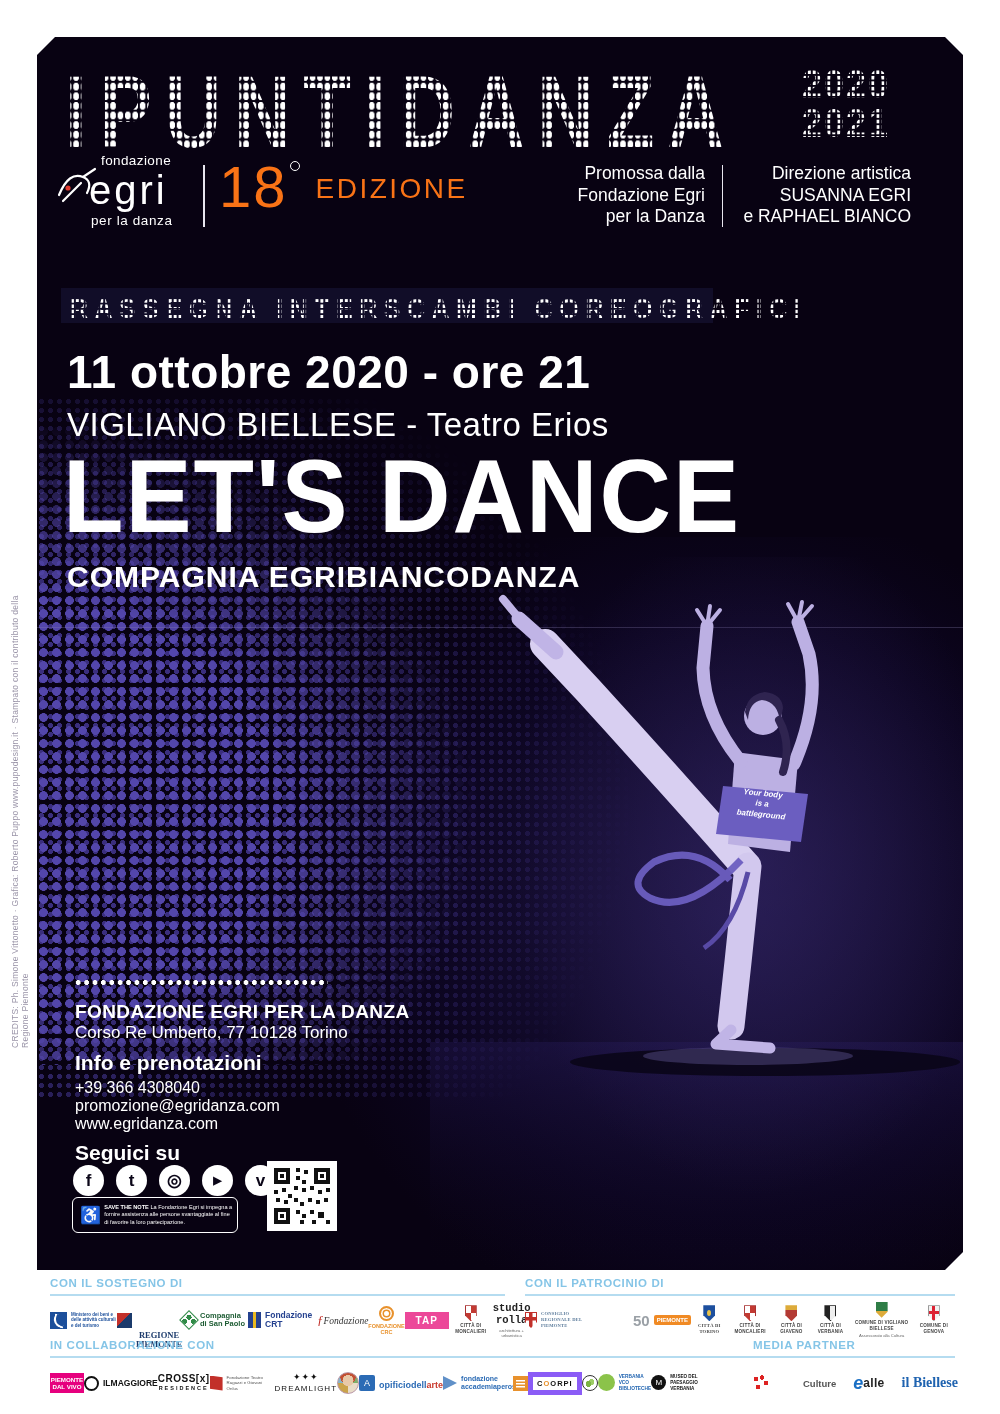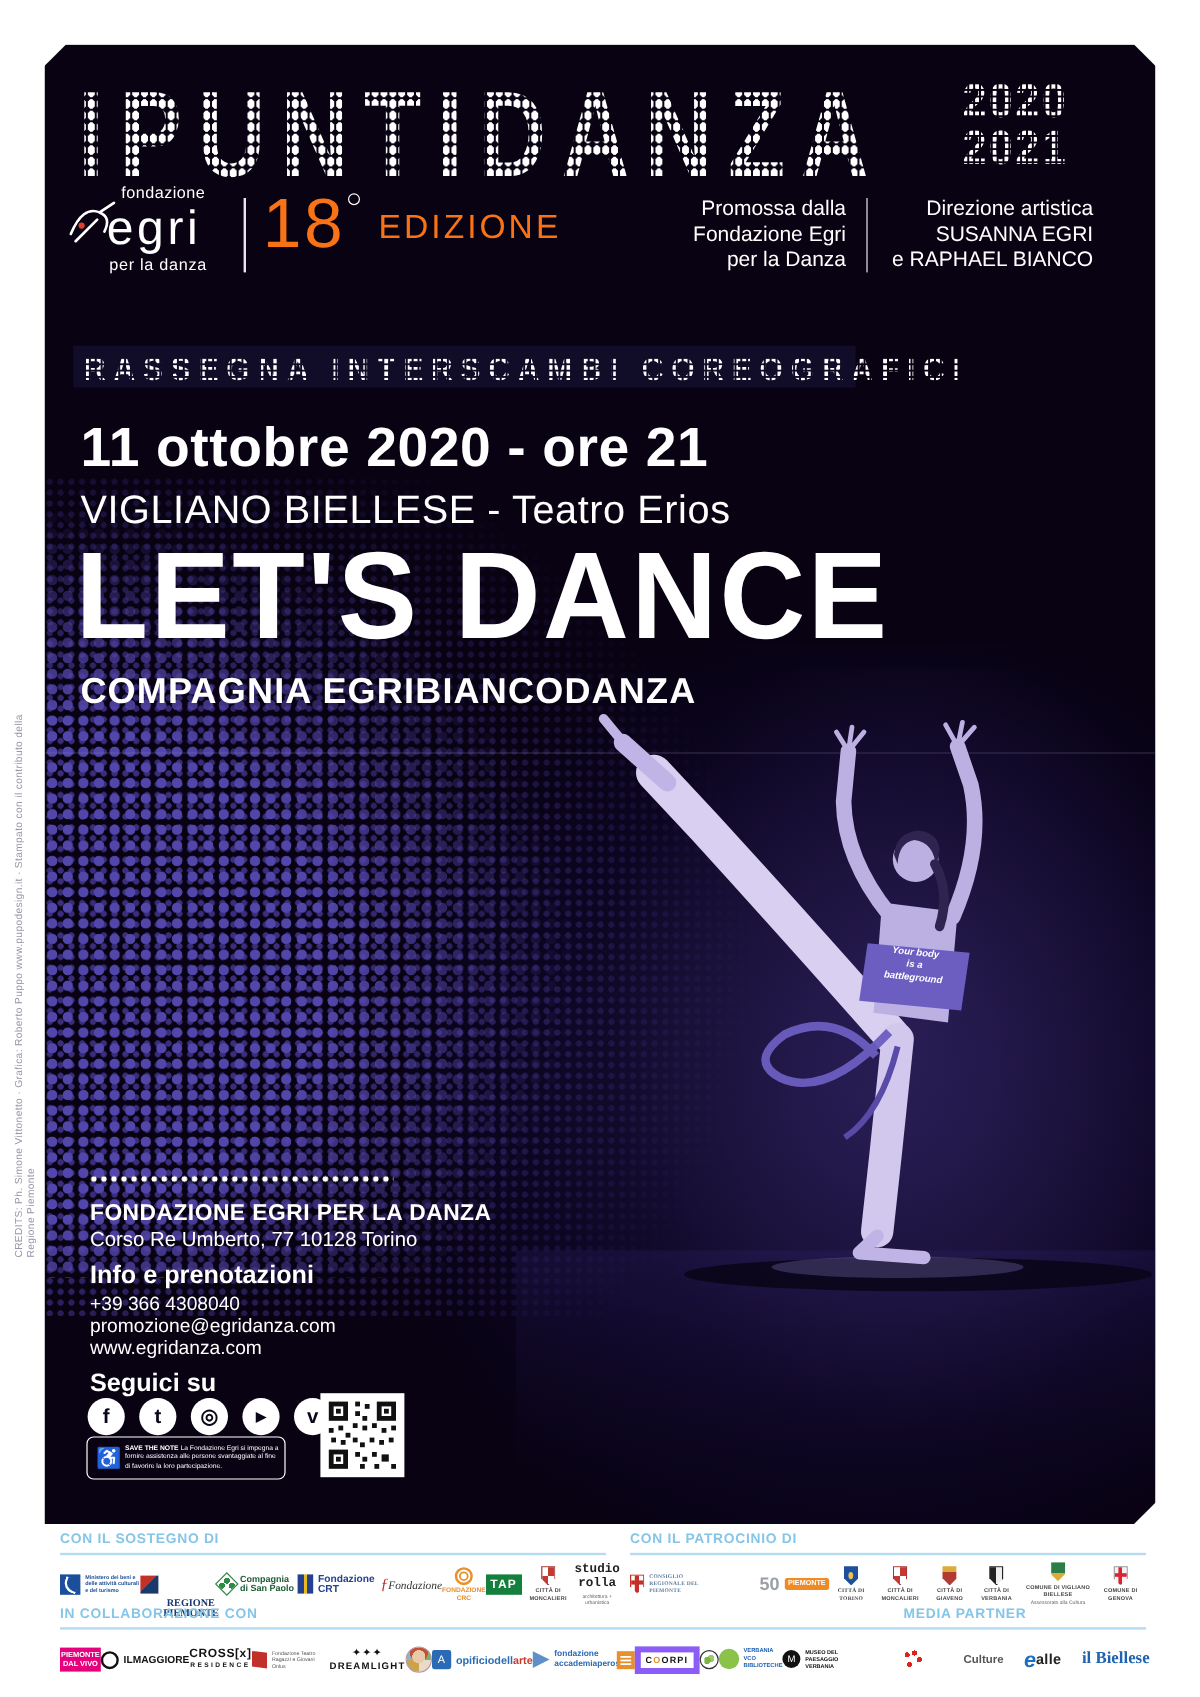--- a/index.html
+++ b/index.html
@@ -136,38 +136,38 @@
       radial-gradient(circle 2.6px at 10px 10px,#fff 98%,transparent),#fff;
       border:.5px solid #2f8a46; transform:rotate(45deg); flex:none; }
   .csp-text { font-size:7.5px; font-weight:700; color:#1d5c33; width:48px; text-align:left; line-height:1.1; }
   .mark-crt { width:13px; height:16px; background:linear-gradient(90deg,#24418f 0 40%,#e8b820 40% 60%,#24418f 60%); flex:none; }
   .crt-text { font-size:8.5px; font-weight:700; color:#24418f; width:52px; text-align:left; line-height:1.1; }
   .fcr-text { font-family:"Liberation Serif",serif; font-style:italic; font-size:9.5px; color:#333; }
   .fcr-f { color:#c2302a; font-size:13px; }
   .mark-crc { width:15px; height:15px; border:2.5px solid #e8912c; border-radius:50%;
               box-shadow:inset 0 0 0 1.5px #fff, inset 0 0 0 3px #e8912c; flex:none; }
   .crc-text { font-size:5.5px; font-weight:700; color:#e8912c; }
-  .mark-tap { width:30px; height:17px; background:#15803d; color:#fff; font-size:10px; font-weight:700;
+  .mark-tap { width:44px; height:17px; background:#ec4899; color:#fff; font-size:10px; font-weight:700;
               display:flex; align-items:center; justify-content:center; letter-spacing:1px; }
   .rolla-text { font-family:"Liberation Mono",monospace; font-size:10.5px; font-weight:700; color:#222; }
 
   .p50-num { font-size:15px; font-weight:700; color:#9aa0a6;margin-left:48px; }
   .p50-box { background:#f08a24; color:#fff; font-size:6px; font-weight:700; padding:2px 3px; border-radius:2px; }
   .serif-cap { font-family:"Liberation Serif",serif; }
 
   .mark-pdv { width:34px; height:20px; background:#e6007e; color:#fff; font-size:6.2px; font-weight:700;
               display:flex; align-items:center; justify-content:center; text-align:center; line-height:1.15; }
   .mark-ring { width:15px; height:15px; border:2.5px solid #111; border-radius:50%; flex:none; }
   .magg-text { font-size:8.5px; font-weight:700; color:#111; }
   .cross-t1 { font-size:10px; font-weight:700; color:#111; letter-spacing:.5px; line-height:1; }
   .cross-t2 { font-size:5.5px; font-weight:700; color:#111; letter-spacing:2px; line-height:1; }
   .mark-trg { width:13px; height:15px; background:#c2302a; clip-path:polygon(0 0,100% 12%,100% 100%,0 88%); flex:none; }
   .trg-cap { font-size:4.4px; color:#555; width:48px; text-align:left; line-height:1.2; }
   .dl-fig { font-size:9px; color:#111; letter-spacing:1px; line-height:1; }
-  .dl-text { font-size:8px; font-weight:700; color:#111; letter-spacing:1px; }
+  .dl-text { font-size:8px; font-weight:400; color:#111; letter-spacing:1px; }
   .mark-face { width:22px; height:22px; border-radius:50%;
       background:radial-gradient(circle at 50% 38%,#e8c9a8 0 34%,transparent 35%),
                  radial-gradient(circle at 50% 20%,#c25032 0 40%,transparent 41%),
                  conic-gradient(#7fae6a 0 25%,#e8dcc8 0 50%,#caa34a 0 75%,#87b5c9 0); border:.5px solid #b9a; }
   .mark-opi { width:16px; height:16px; background:#2b6bb5; color:#fff; font-size:9px;
               display:flex; align-items:center; justify-content:center; border-radius:2px; flex:none; }
   .opi-blue { font-size:9px; color:#2b6bb5; font-weight:700; }
   .opi-red { font-size:9px; color:#c93a2e; font-weight:700; }
   .mark-per { width:0; height:0; border-left:14px solid #2b6bb5; border-top:7px solid transparent;
               border-bottom:7px solid transparent; opacity:.75; flex:none; }

